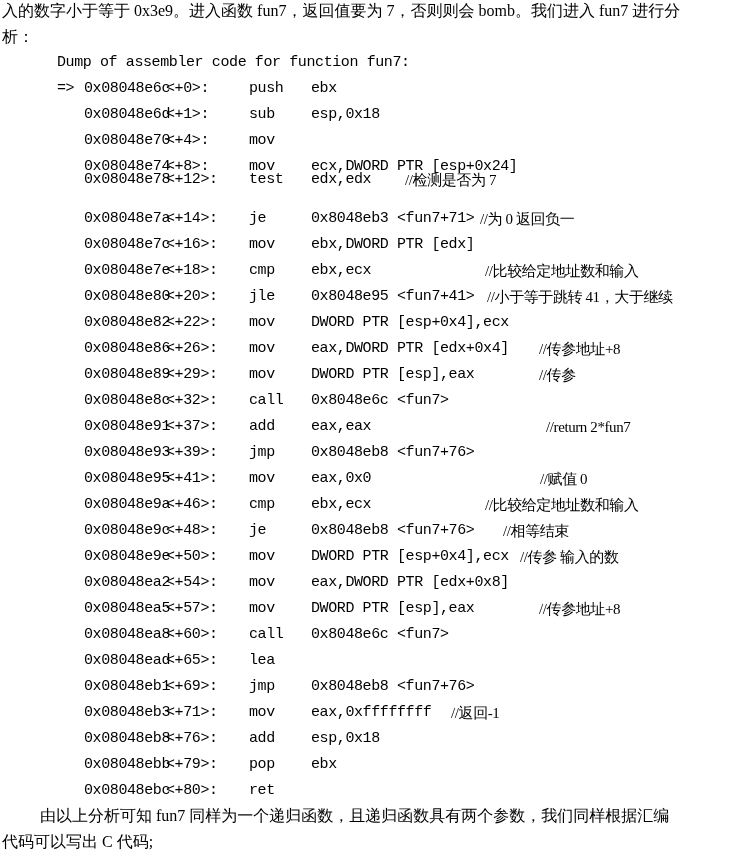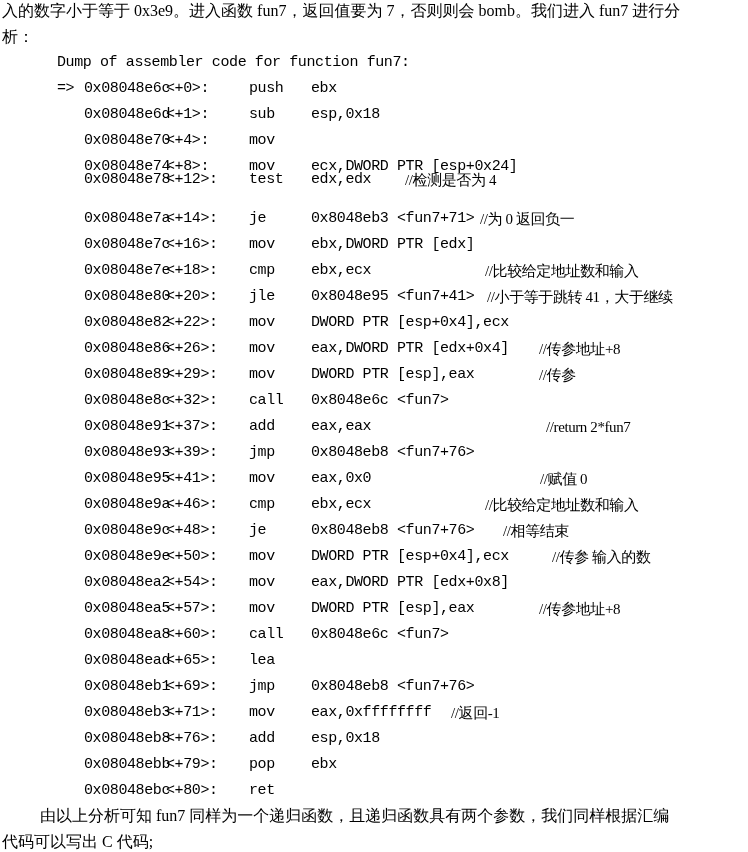--- a/index.html
+++ b/index.html
@@ -59,21 +59,21 @@
       <span class="c-addr">0x08048e74</span>
       <span class="c-off">&lt;+8&gt;:</span>
       <span class="c-op">mov</span>
       <span class="c-args">ecx,DWORD PTR [esp+0x24]</span>
     </div>
     <div class="row mono" style="top: 167px; width: 696px; text-align: center;">
       <span class="c-addr">0x08048e78</span>
       <span class="c-off">&lt;+12&gt;:</span>
       <span class="c-op">test</span>
       <span class="c-args">edx,edx</span>
-      <span class="cm" style="left: 405px;">//检测是否为 4</span>
+      <span class="cm" style="left: 405px;">//检测是否为 7</span>
     </div>
     <div class="row mono" style="top: 206px; width: 748px;">
       <span class="c-addr">0x08048e7a</span>
       <span class="c-off">&lt;+14&gt;:</span>
       <span class="c-op">je</span>
       <span class="c-args">0x8048eb3 &lt;fun7+71&gt;</span>
       <span class="cm" style="left: 480px;">//为 0 返回负一</span>
     </div>
     <div class="row mono" style="top: 232px; width: 748px;">
       <span class="c-addr">0x08048e7c</span>
@@ -153,21 +153,21 @@
       <span class="c-off">&lt;+48&gt;:</span>
       <span class="c-op">je</span>
       <span class="c-args">0x8048eb8 &lt;fun7+76&gt;</span>
       <span class="cm" style="left: 503px;">//相等结束</span>
     </div>
     <div class="row mono" style="top: 544px; width: 748px;">
       <span class="c-addr">0x08048e9e</span>
       <span class="c-off">&lt;+50&gt;:</span>
       <span class="c-op">mov</span>
       <span class="c-args">DWORD PTR [esp+0x4],ecx</span>
-      <span class="cm" style="left: 552px; text-align: right;">//传参 输入的数</span>
+      <span class="cm" style="left: 520px; text-align: right;">//传参 输入的数</span>
     </div>
     <div class="row mono" style="top: 570px; width: 748px;">
       <span class="c-addr">0x08048ea2</span>
       <span class="c-off">&lt;+54&gt;:</span>
       <span class="c-op">mov</span>
       <span class="c-args">eax,DWORD PTR [edx+0x8]</span>
     </div>
     <div class="row mono" style="top: 596px; width: 664px;">
       <span class="c-addr">0x08048ea5</span>
       <span class="c-off">&lt;+57&gt;:</span>

